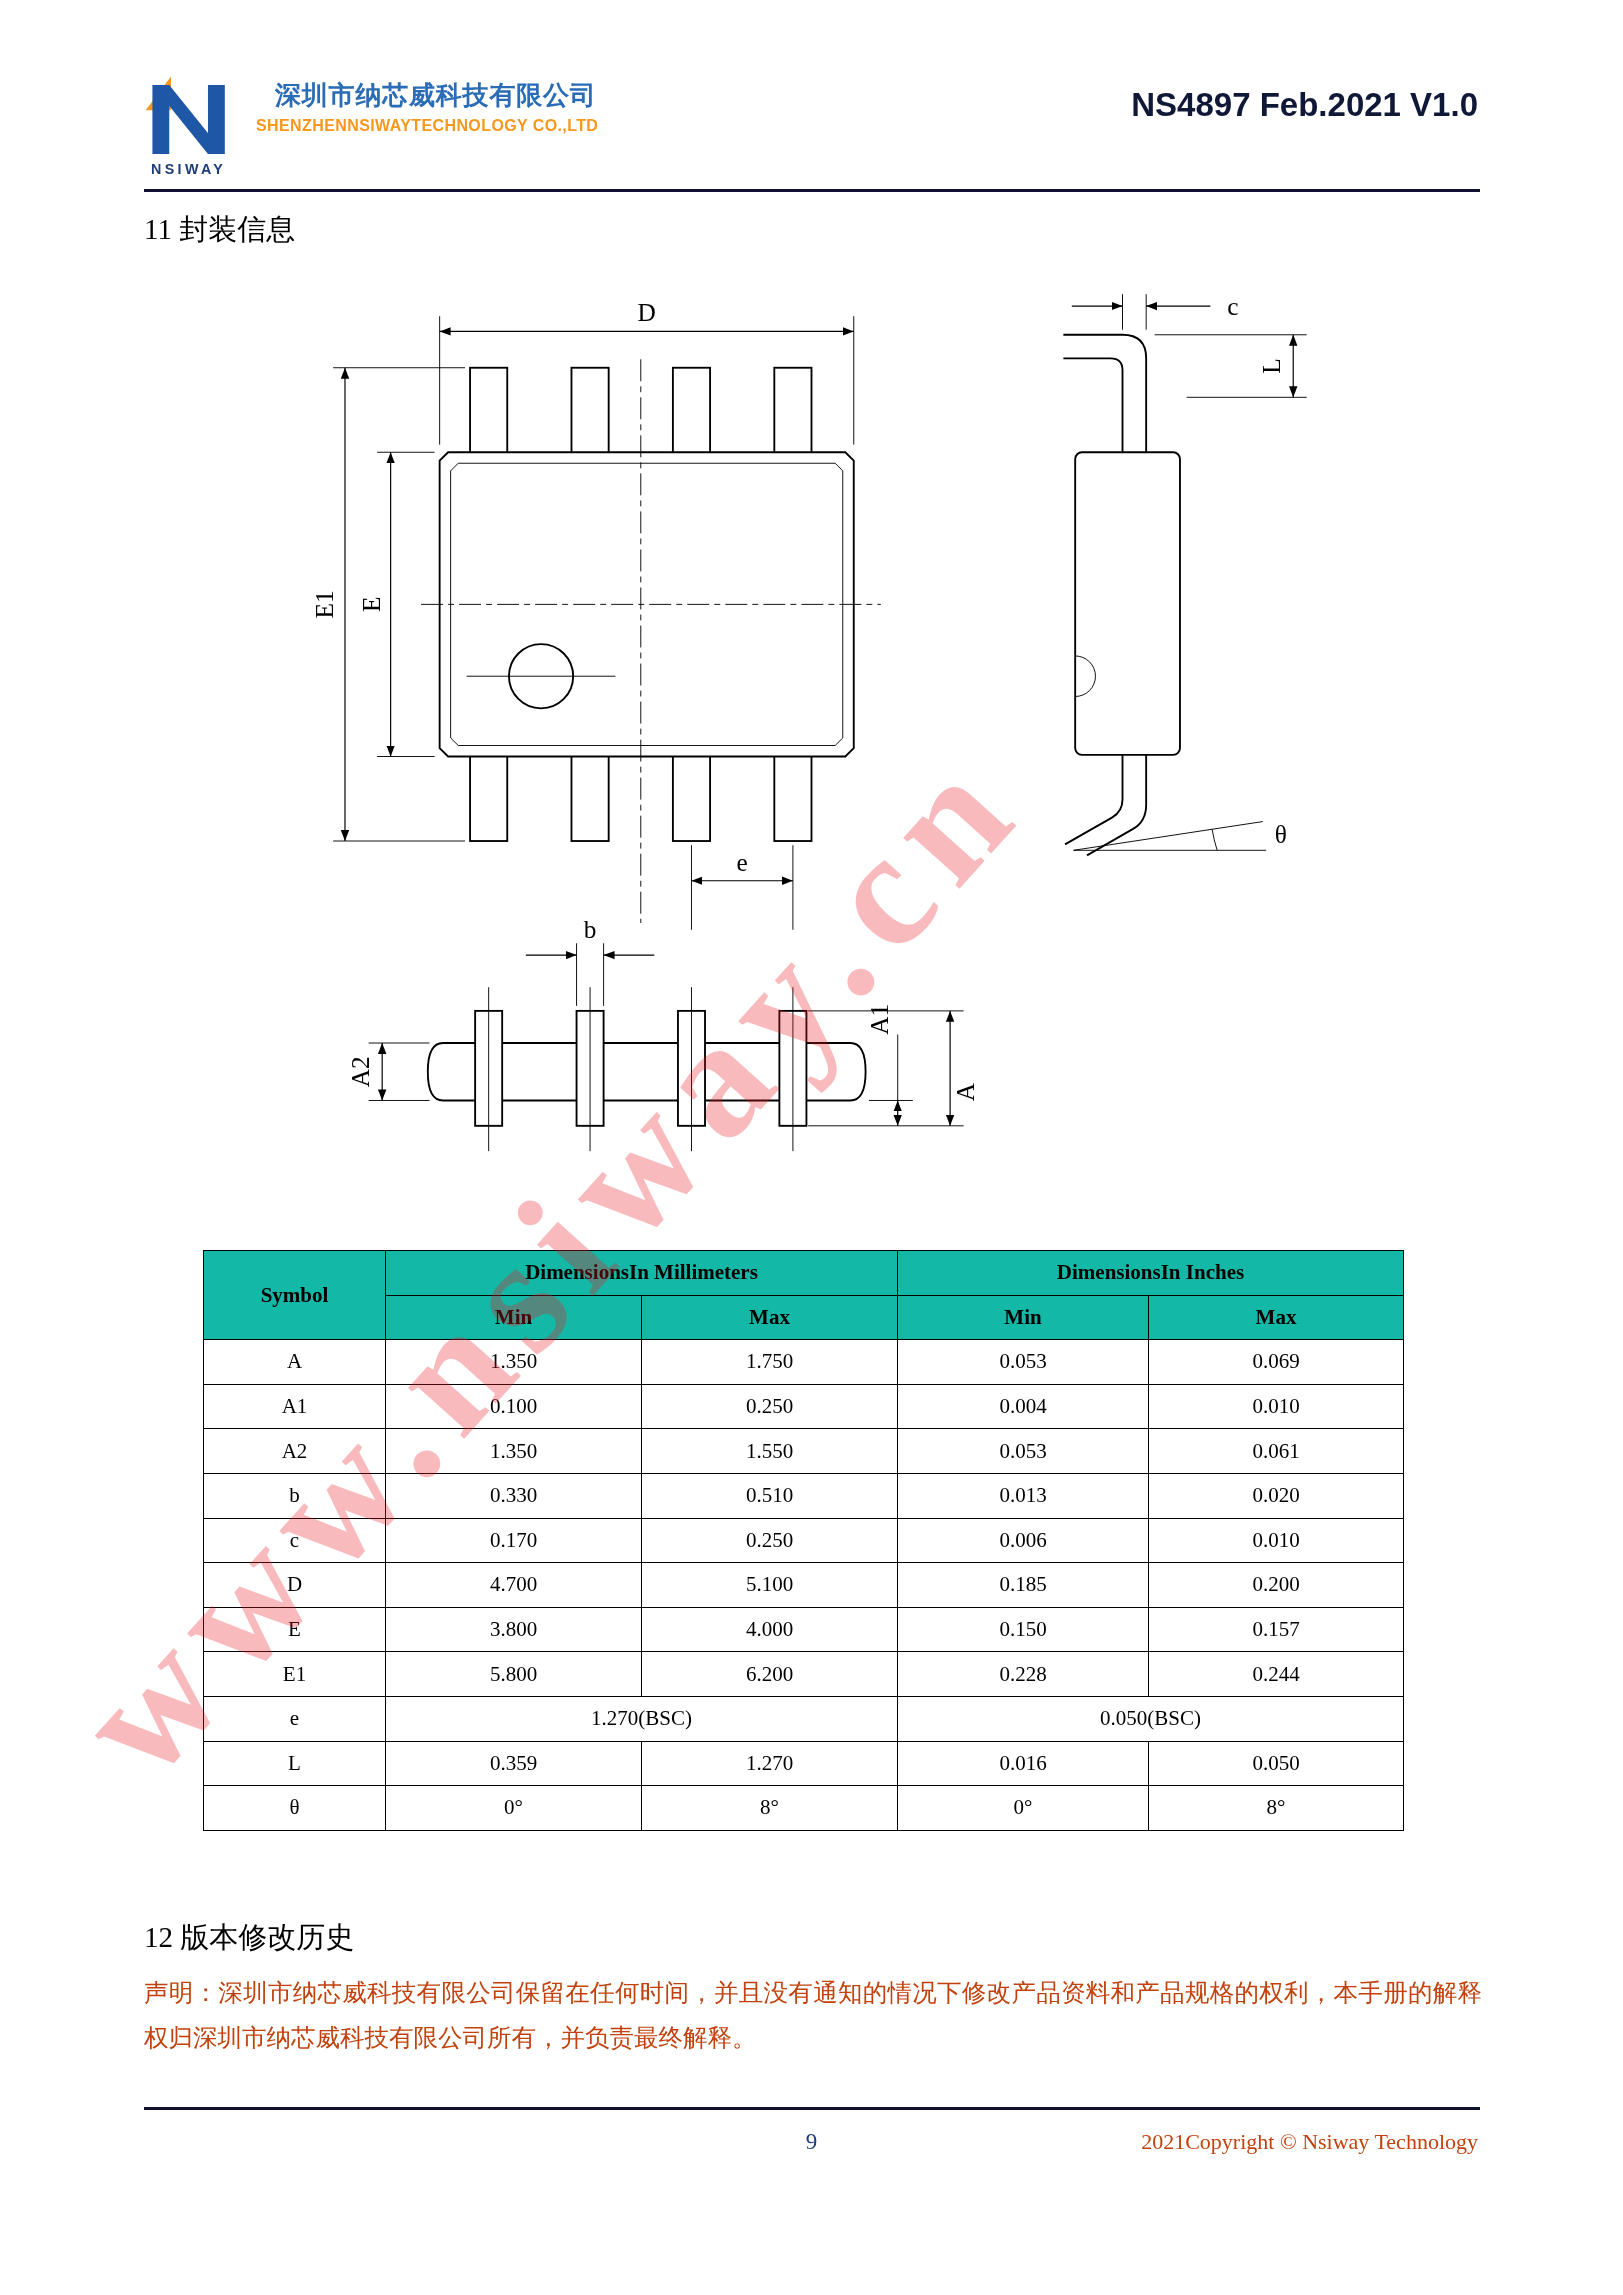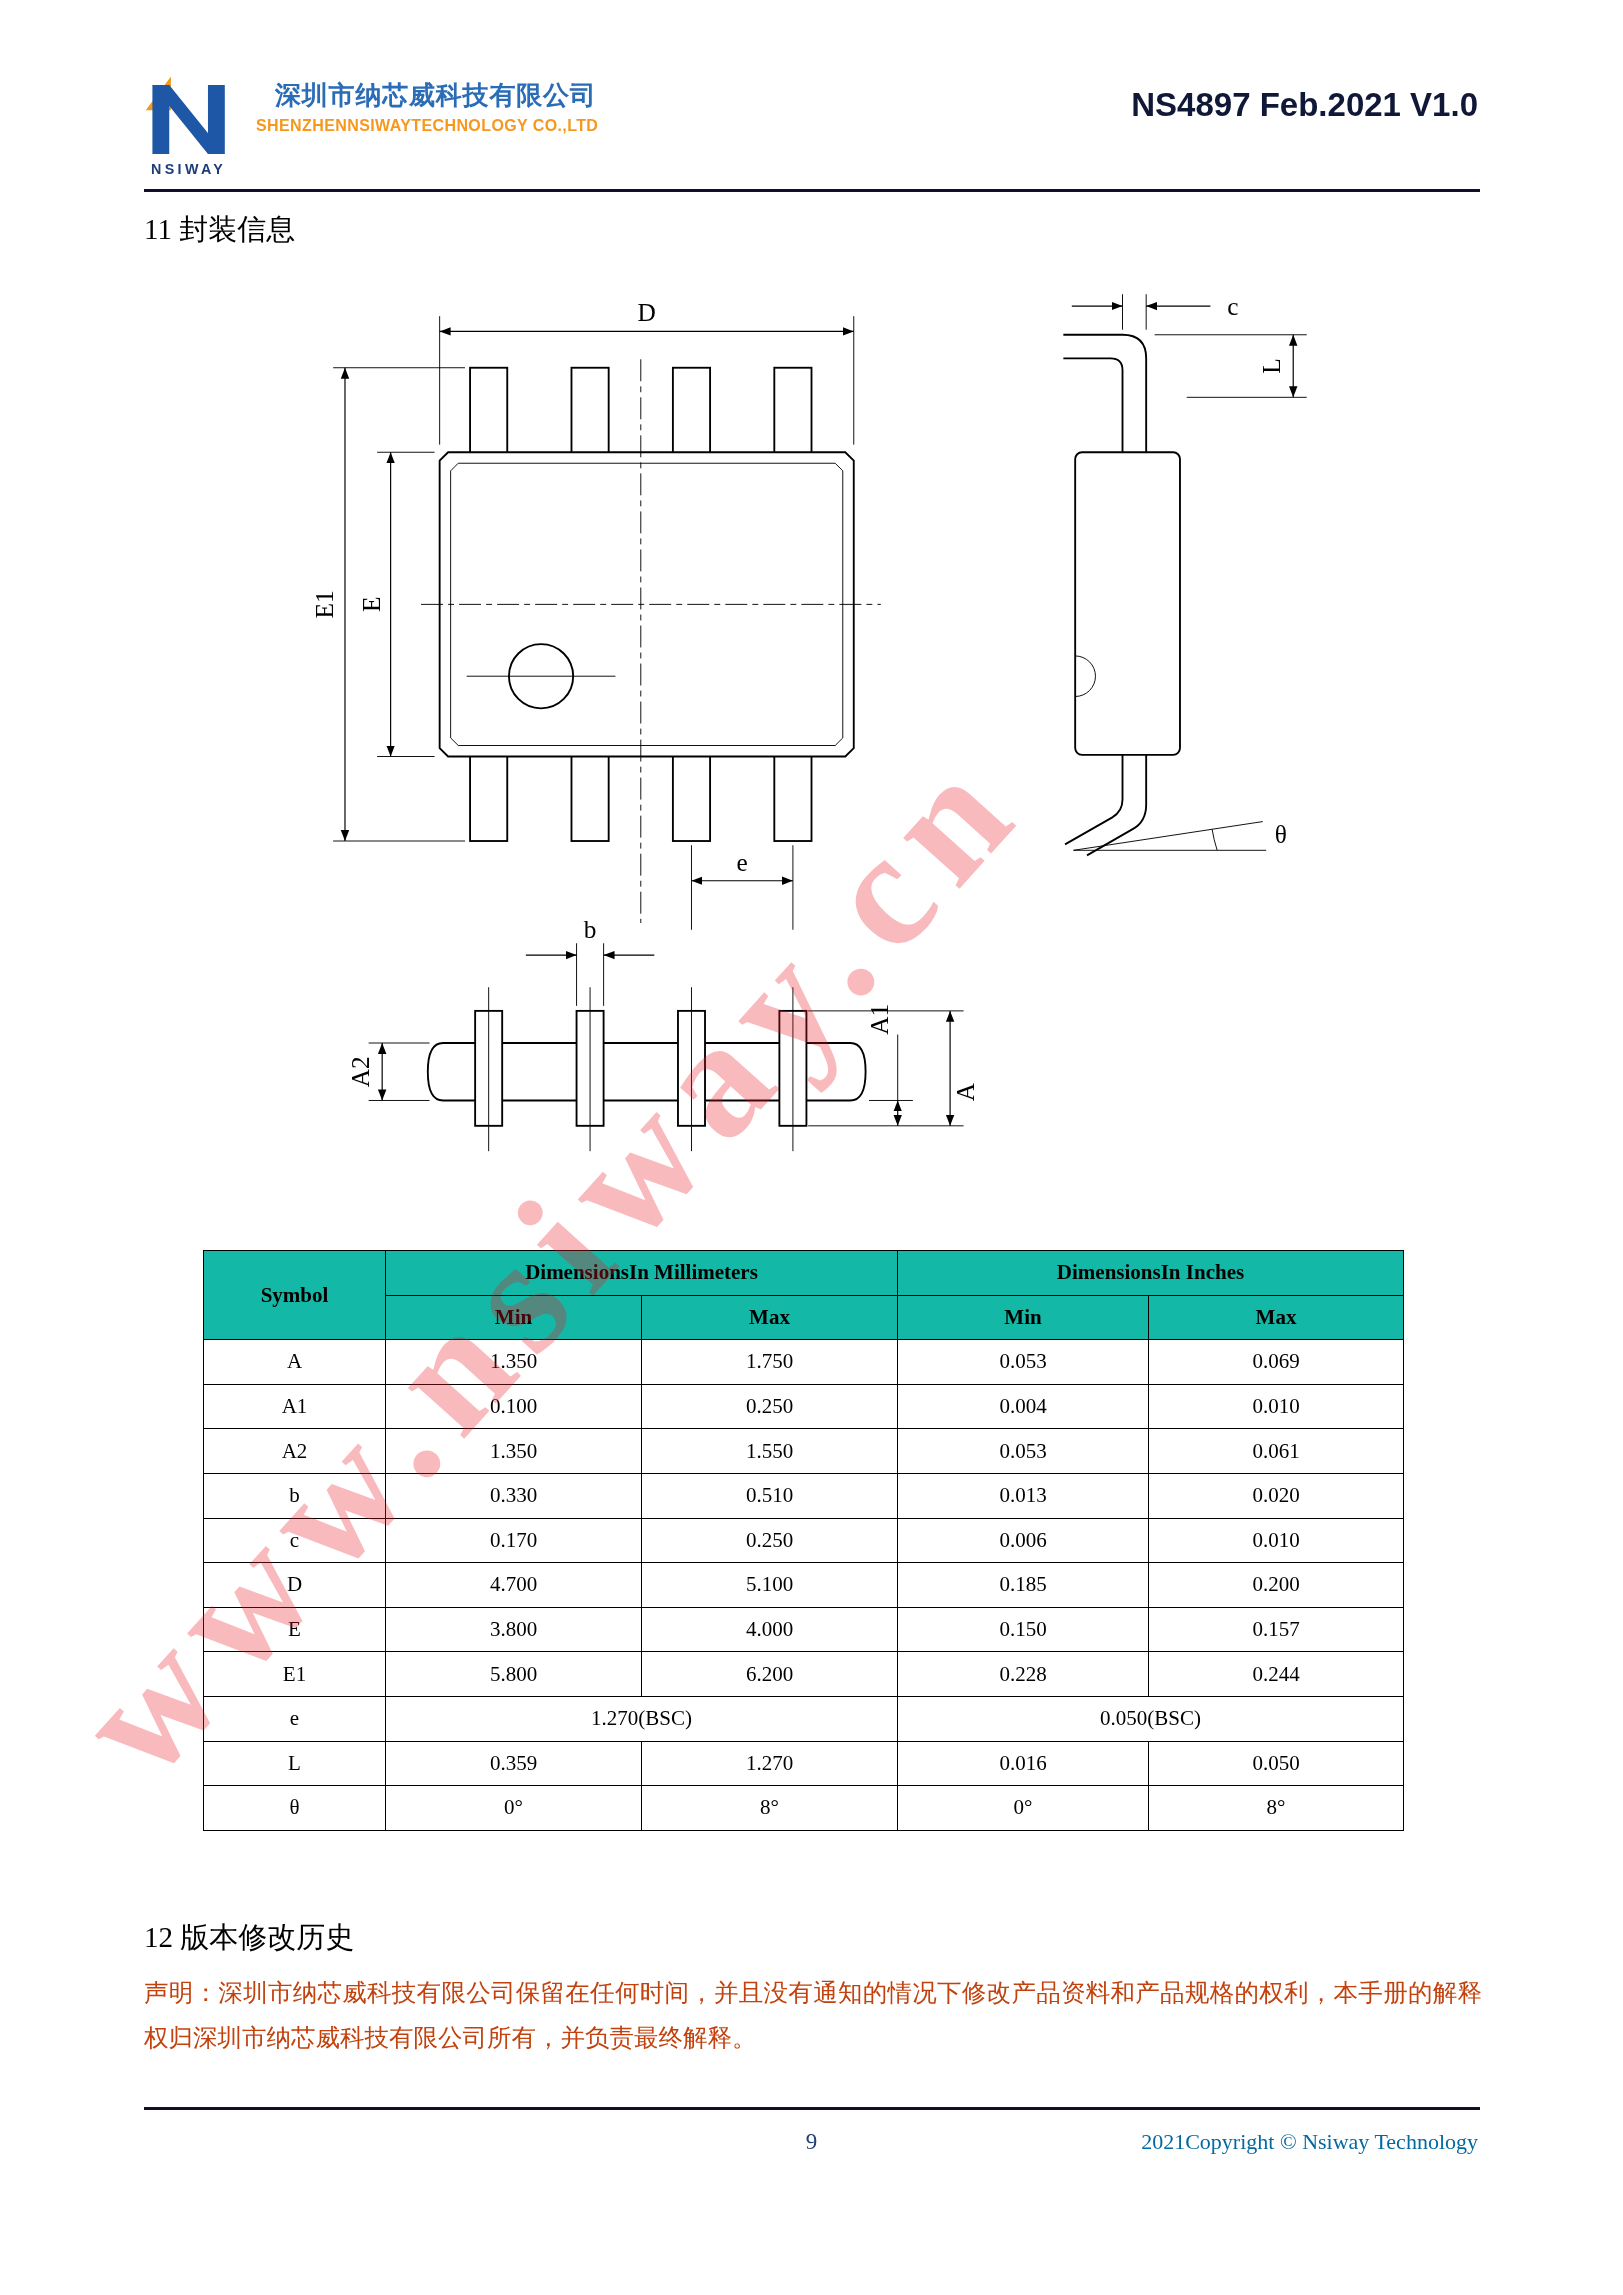--- a/index.html
+++ b/index.html
@@ -66,21 +66,21 @@
   }
   .dims thead th { background:#14b8a6; font-weight:bold; }
 
   
   .page-num {
     left:0; top:2129px; width:100%;
     text-align:center; font-size:23px; color:#1f3f77;
   }
   .copyright {
     right:145px; top:2129px;
-    font-size:22px; color:#0369a1;
+    font-size:22px; color:#c2410c;
   }
 
   
   .watermark {
     left:110px; top:1655px;
     font-size:165px; font-weight:bold;
     color:rgba(236,28,36,0.30);
     letter-spacing:18.6px; white-space:nowrap;
     transform:rotate(-48deg); transform-origin:0 50%;
     pointer-events:none; z-index:30;

